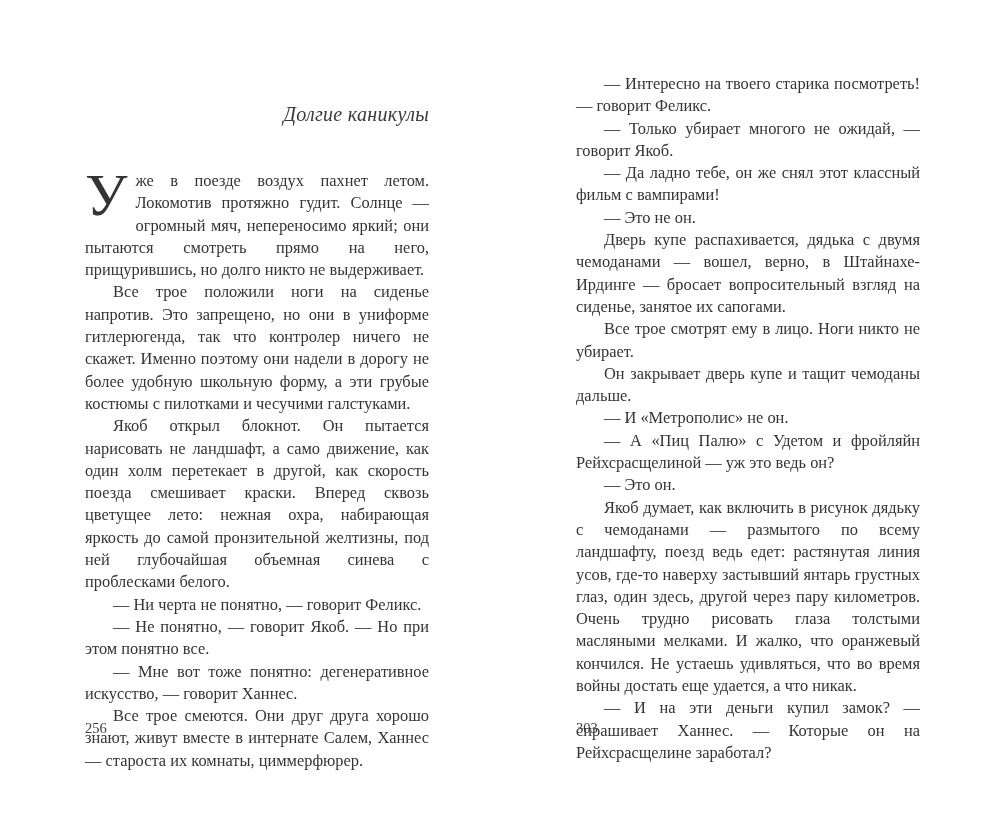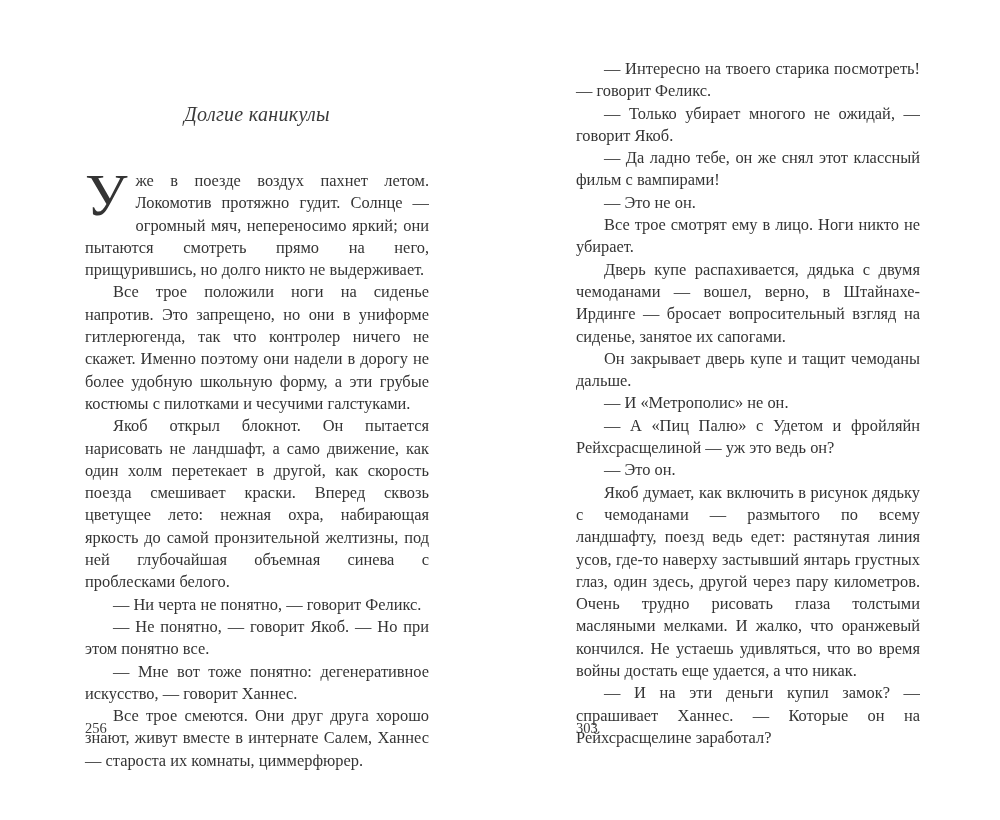--- a/index.html
+++ b/index.html
@@ -25,27 +25,27 @@
   }
   .page--left  { left: 85px;  width: 344px; }
   .page--right { left: 576px; width: 344px; }
 
   .chapter-title {
     margin: 102px 0 8px 0;
     font-size: 20px;
     line-height: 24px;
     font-style: italic;
     font-weight: normal;
-    text-align: center;
+    text-align: right;
     letter-spacing: 0.3px;
     color: #3a3a3a;
   }
 
   .text-block--left  { margin-top: 44px; }
-  .text-block--right { padding-top: 58px; }
+  .text-block--right { padding-top: 73px; }
 
   p.para {
     margin: 0;
     font-size: 16.4px;
     line-height: 22.3px;
     text-align: justify;
     text-indent: 28px;
     color: #343434;
   }
   p.para--dropcap { text-indent: 0; }
@@ -88,22 +88,22 @@
 
     <div class="page-number">256</div>
   </section>
 
   <section class="page page--right">
     <div class="text-block text-block--right">
       <p class="para">— Интересно на твоего старика посмотреть! — говорит Феликс.</p>
       <p class="para">— Только убирает многого не ожидай, — говорит Якоб.</p>
       <p class="para">— Да ладно тебе, он же снял этот классный фильм с вампирами!</p>
       <p class="para">— Это не он.</p>
+      <p class="para">Дверь купе распахивается, дядька с двумя чемоданами — вошел, верно, в Штайнахе-Ирдинге — бросает вопросительный взгляд на сиденье, занятое их сапогами.</p>
       <p class="para">Все трое смотрят ему в лицо. Ноги никто не убирает.</p>
-      <p class="para">Дверь купе распахивается, дядька с двумя чемоданами — вошел, верно, в Штайнахе-Ирдинге — бросает вопросительный взгляд на сиденье, занятое их сапогами.</p>
       <p class="para">Он закрывает дверь купе и тащит чемоданы дальше.</p>
       <p class="para">— И «Метрополис» не он.</p>
       <p class="para">— А «Пиц Палю» с Удетом и фройляйн Рейхсрасщелиной — уж это ведь он?</p>
       <p class="para">— Это он.</p>
       <p class="para">Якоб думает, как включить в рисунок дядьку с чемоданами — размытого по всему ландшафту, поезд ведь едет: растянутая линия усов, где-то наверху застывший янтарь грустных глаз, один здесь, другой через пару километров. Очень трудно рисовать глаза толстыми масляными мелками. И жалко, что оранжевый кончился. Не устаешь удивляться, что во время войны достать еще удается, а что никак.</p>
       <p class="para">— И на эти деньги купил замок? — спрашивает Ханнес. — Которые он на Рейхсрасщелине заработал?</p>
     </div>
 
     <div class="page-number">303</div>
   </section>

